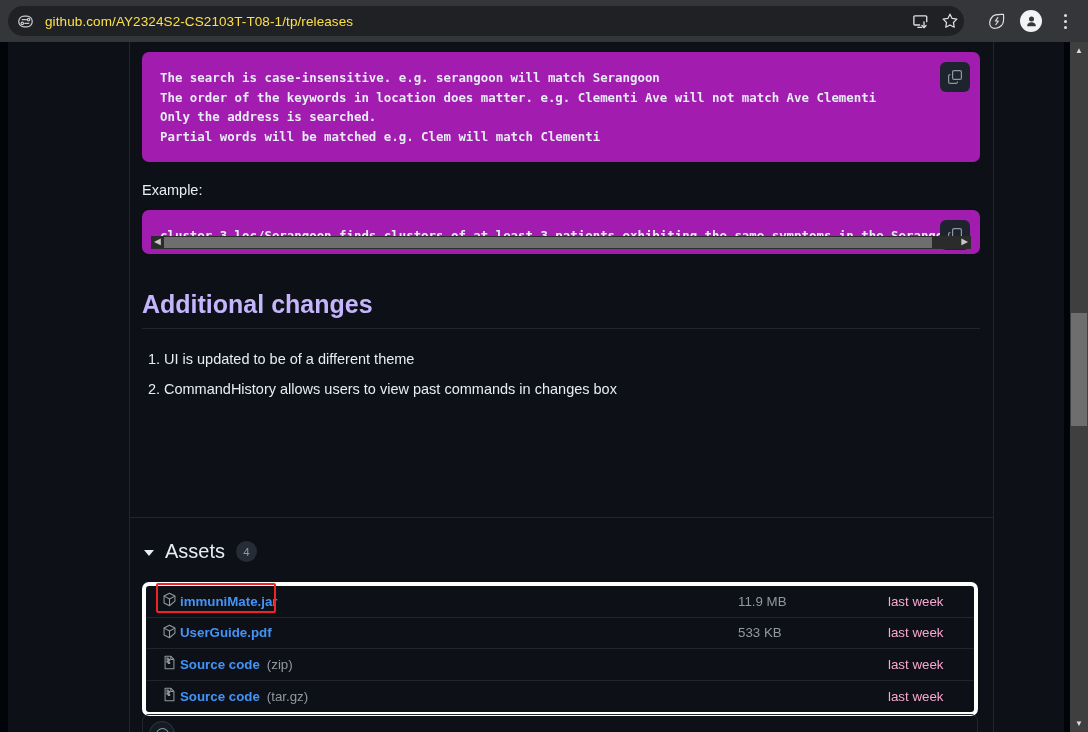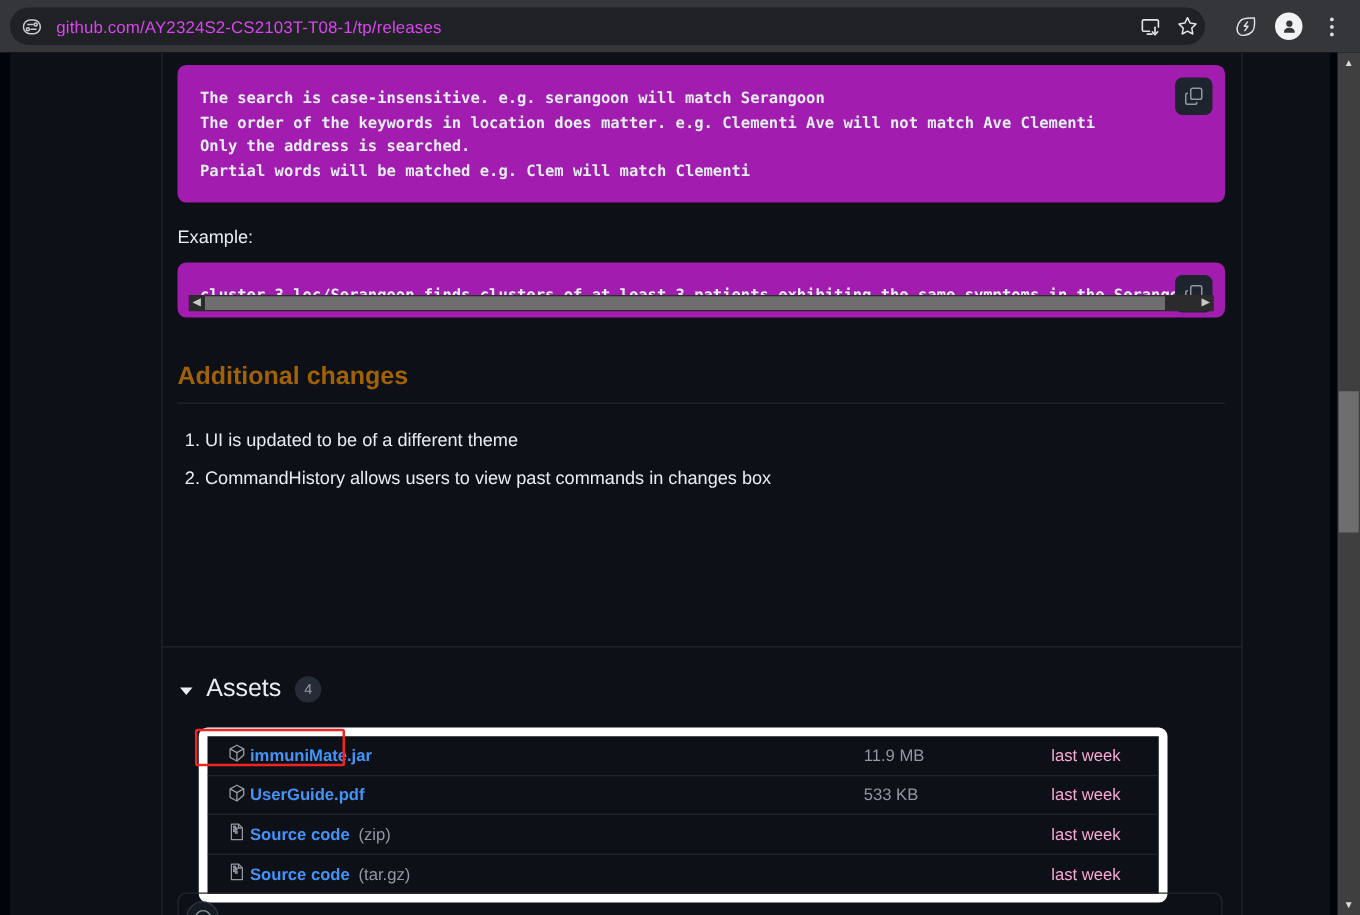--- a/index.html
+++ b/index.html
@@ -19,21 +19,21 @@
     position: absolute; left: 8px; top: 6px; width: 956px; height: 30px;
     background: #202124; border-radius: 15px;
     display: flex; align-items: center;
   }
   #site-info-icon {
     width: 28px; height: 28px; margin-left: 3px;
     display: flex; align-items: center; justify-content: center;
     border-radius: 50%; flex: none;
   }
   #url-text {
-    color: #d946ef; font-size: 13.5px; letter-spacing: 0.1px;
+    color: #fde047; font-size: 13.5px; letter-spacing: 0.1px;
     margin-left: 6px; white-space: nowrap; overflow: hidden;
   }
   .chrome-btn {
     position: absolute; top: 6px; width: 30px; height: 30px;
     display: flex; align-items: center; justify-content: center;
     border-radius: 50%;
   }
   #install-icon-btn { left: 905px; }
   #bookmark-icon-btn { left: 935px; }
   #energy-icon-btn { left: 982px; }
@@ -112,21 +112,21 @@
     color: #c8c8c8; font-size: 8px; line-height: 1;
   }
   #hscroll-thumb {
     height: 11px; background: #6e6e6e; margin: 0 0 0 0;
     width: 768px; flex: none;
   }
   #hscroll-gap { flex: 1; }
 
   
   #section-heading {
-    font-size: 20px; font-weight: 600; color: #a16207;
+    font-size: 25px; font-weight: 600; color: #c4b5fd;
     margin-top: 36px; padding-bottom: 9px;
     border-bottom: 1px solid #21262d;
   }
   ol.changes {
     margin: 20px 0 0 22px;
     font-size: 14.5px; color: #e6edf3; line-height: 20px;
   }
   ol.changes li { margin-bottom: 10px; }
 
   
@@ -144,22 +144,22 @@
     margin-top: 3px;
   }
   #assets-title { font-size: 20px; font-weight: 400; color: #e6edf3; }
   #assets-count {
     min-width: 21px; height: 21px; padding: 0 6px; border-radius: 11px;
     background: #262c36; color: #9198a1; font-size: 11.5px;
     display: flex; align-items: center; justify-content: center;
   }
 
   #assets-table {
-    position: absolute; left: 159px; top: 540px; width: 775px;
-    border: 7px solid #ffffff; border-radius: 7px; overflow: hidden;
+    position: absolute; left: 142px; top: 540px; width: 836px;
+    border: 4px solid #ffffff; border-radius: 7px; overflow: hidden;
   }
   .asset-row {
     height: 31.5px; display: flex; align-items: center;
     border-bottom: 1px solid #21262d;
     padding: 0 14px 0 16px;
     font-size: 13.3px;
   }
   .asset-row:last-child { border-bottom: none; }
   .asset-name { flex: 1; display: flex; align-items: center; gap: 3px; }
   .asset-link { color: #4493f8; font-weight: 600; }

